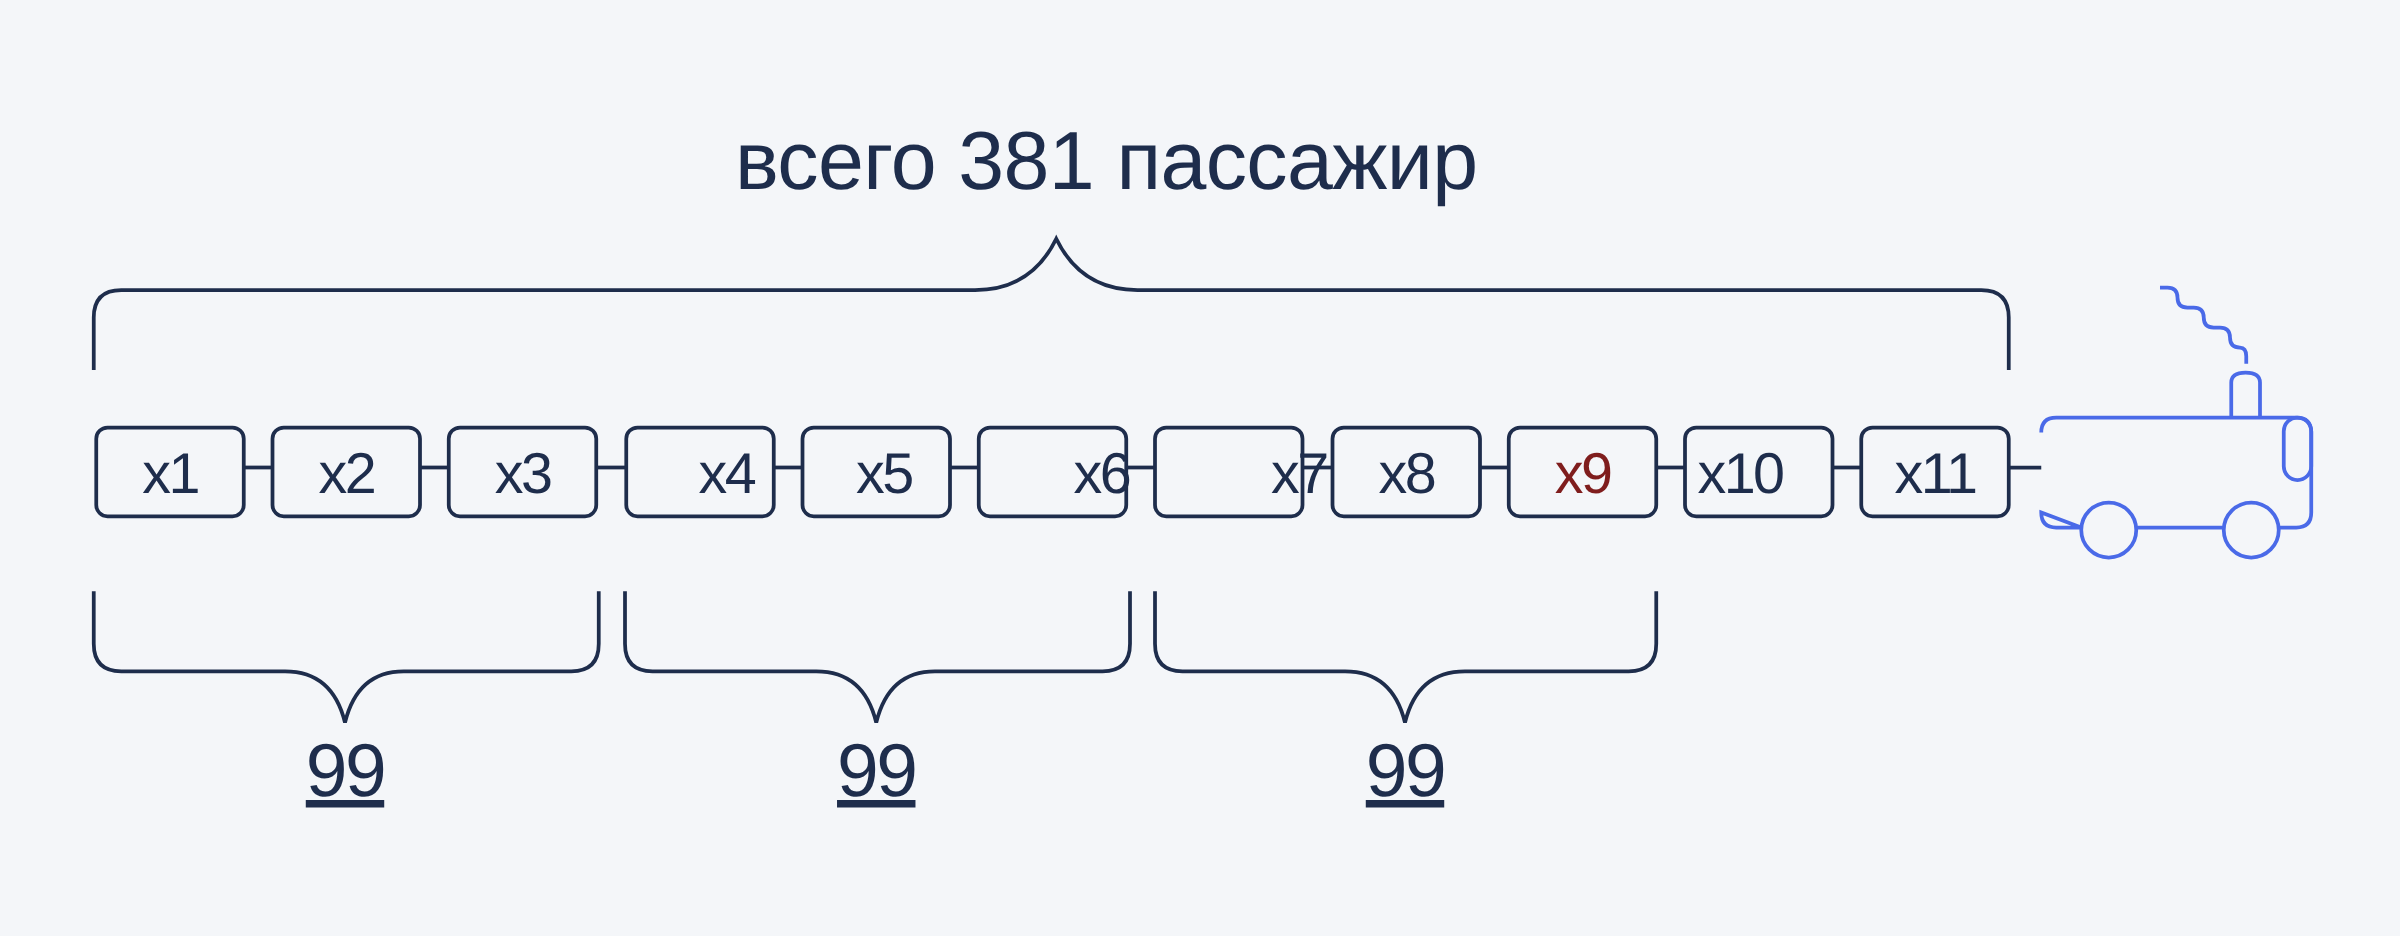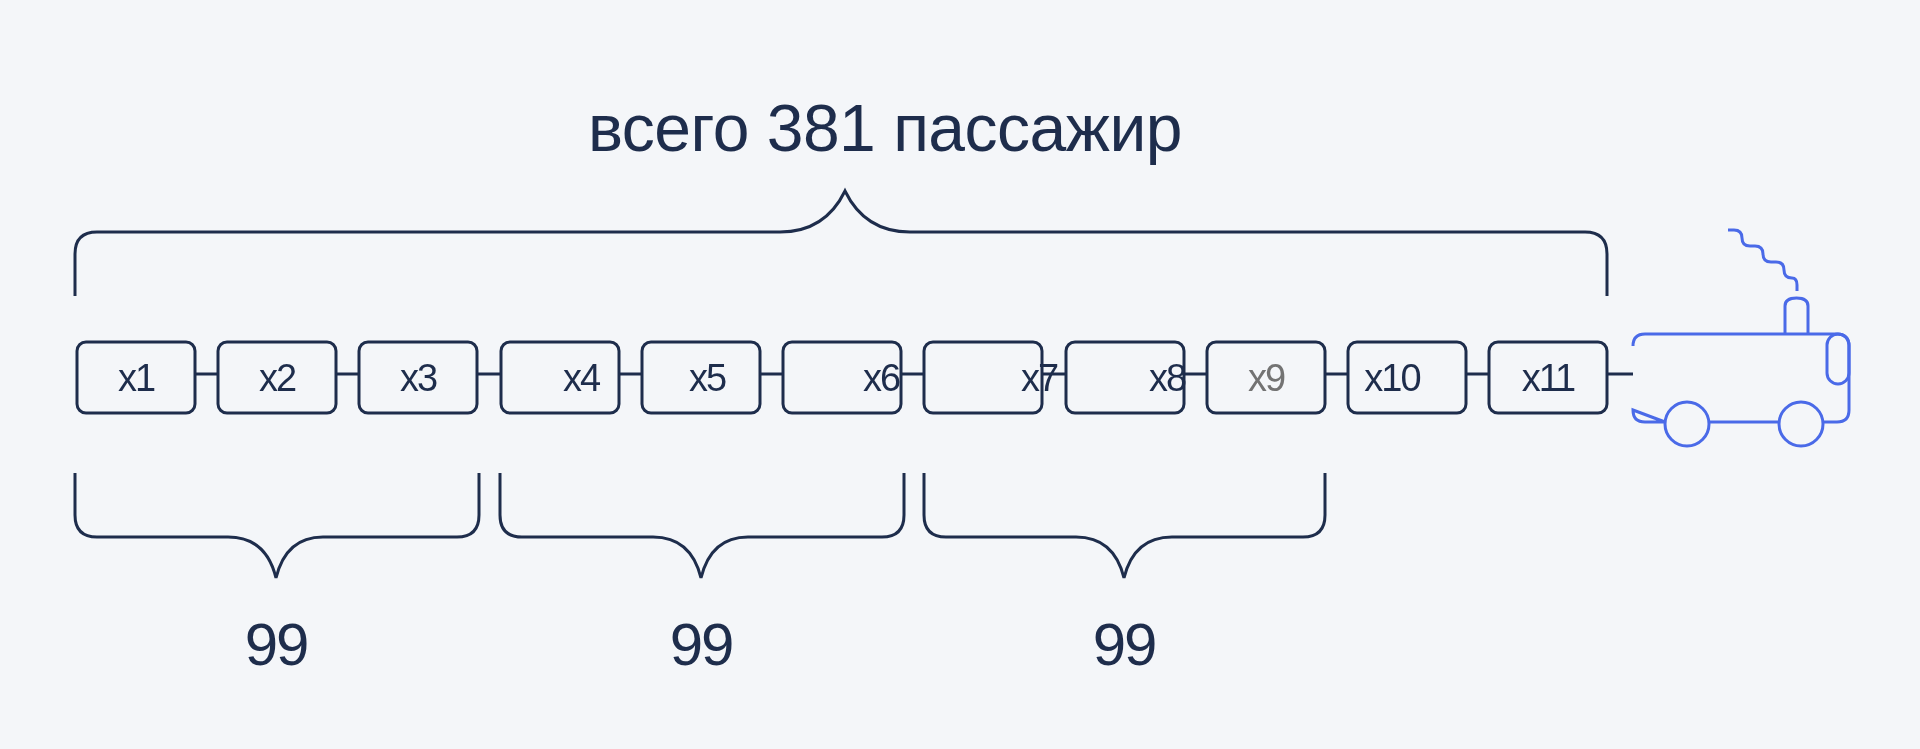--- a/index.html
+++ b/index.html
@@ -12,25 +12,25 @@
   }
   #canvas { position: absolute; left: 0; top: 0; width: 1920px; height: 749px; }
   .title {
     position: absolute; left: 585px; top: 88px; width: 600px;
     text-align: center; font-size: 66px; line-height: 80px;
     letter-spacing: -0.5px; white-space: nowrap;
   }
   .car-label {
     position: absolute; top: 341px; height: 73px; width: 118px;
     display: flex; align-items: center; justify-content: center;
-    font-size: 38px; letter-spacing: -2px; line-height: 1;
+    font-size: 46px; letter-spacing: -2px; line-height: 1;
   }
   .group-label {
-    position: absolute; top: 610px; width: 140px;
-    text-align: center; font-size: 60px; line-height: 70px; letter-spacing: -2px;
+    position: absolute; top: 582px; width: 140px;
+    text-align: center; font-size: 60px; line-height: 70px; letter-spacing: -2px; text-decoration: underline;
   }
 </style>
 </head>
 <body>
 
 <svg id="canvas" viewBox="0 0 1920 749" xmlns="http://www.w3.org/2000/svg">
 
   <path d="M75 296 V254 Q75 232 97 232 H780 Q825 232 845 191 Q865 232 910 232 H1585 Q1607 232 1607 254 V296" fill="none" stroke="#1e2d4c" stroke-width="3"></path>
 
   <g stroke="#1e2d4c" stroke-width="3">
@@ -79,20 +79,20 @@
 
 <div class="title">всего 381 пассажир</div>
 
 <div class="car-label" style="left:77px">x1</div>
 <div class="car-label" style="left:218px">x2</div>
 <div class="car-label" style="left:359px">x3</div>
 <div class="car-label" style="left:522px">x4</div>
 <div class="car-label" style="left:648px">x5</div>
 <div class="car-label" style="left:822px">x6</div>
 <div class="car-label" style="left:980px">x7</div>
-<div class="car-label" style="left:1108px">x8</div>
-<div class="car-label" style="left:1207px;color:#737373">x9</div>
+<div class="car-label" style="left:1066px">x8</div>
+<div class="car-label" style="left:1207px;color:#7f1d1d">x9</div>
 <div class="car-label" style="left:1333px">x10</div>
 <div class="car-label" style="left:1489px">x11</div>
 
 <div class="group-label" style="left:206px">99</div>
 <div class="group-label" style="left:631px">99</div>
 <div class="group-label" style="left:1054px">99</div>
 
 </body></html>

